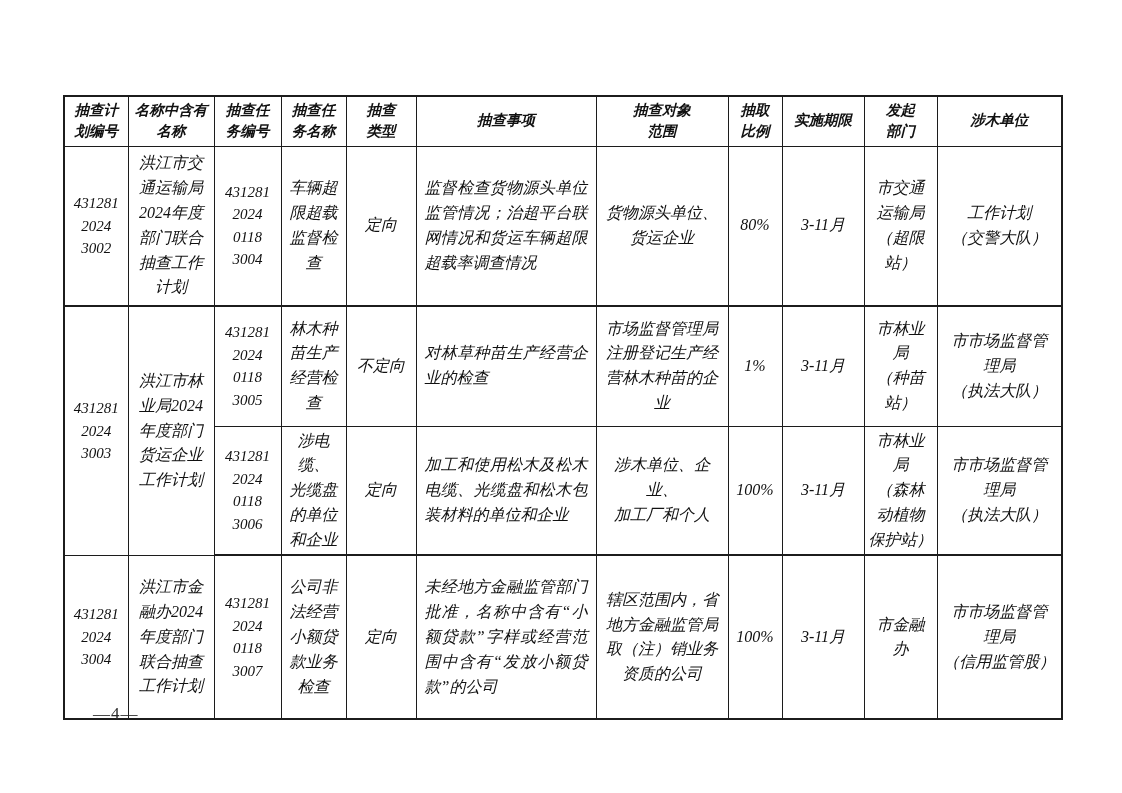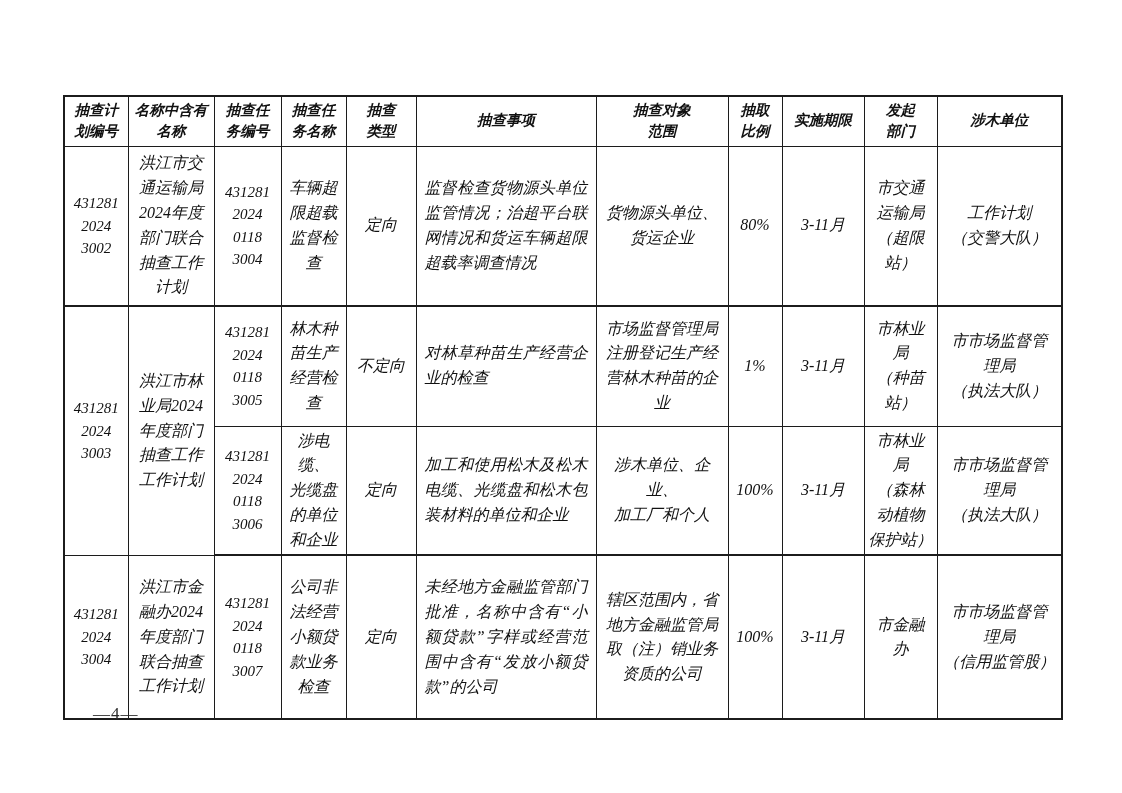--- a/index.html
+++ b/index.html
@@ -131,21 +131,21 @@
         <td>工作计划
 （交警大队）</td>
       </tr>
       <tr class="row-2a">
         <td class="cell-num" rowspan="2">431281
 2024
 3003</td>
         <td rowspan="2">洪江市林
 业局2024
 年度部门
-抽查工作
+货运企业
 工作计划</td>
         <td class="cell-num">431281
 2024
 0118
 3005</td>
         <td>林木种
 苗生产
 经营检
 查</td>
         <td>不定向</td>

